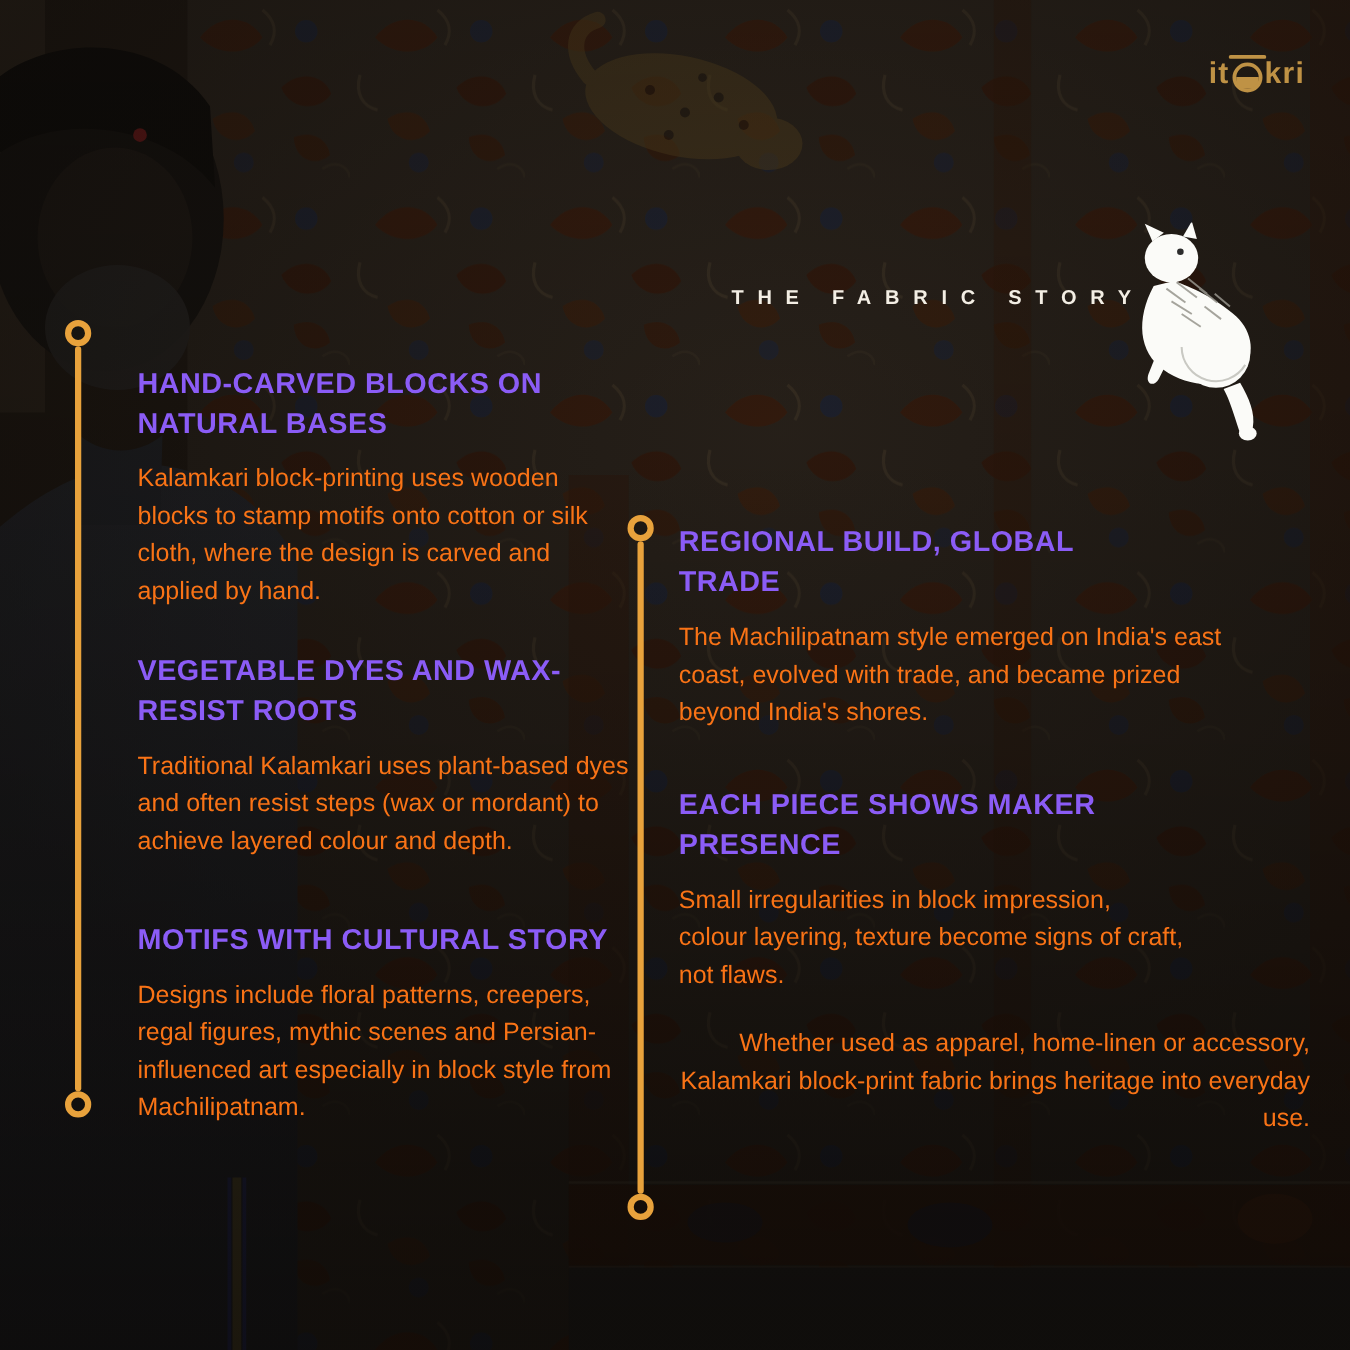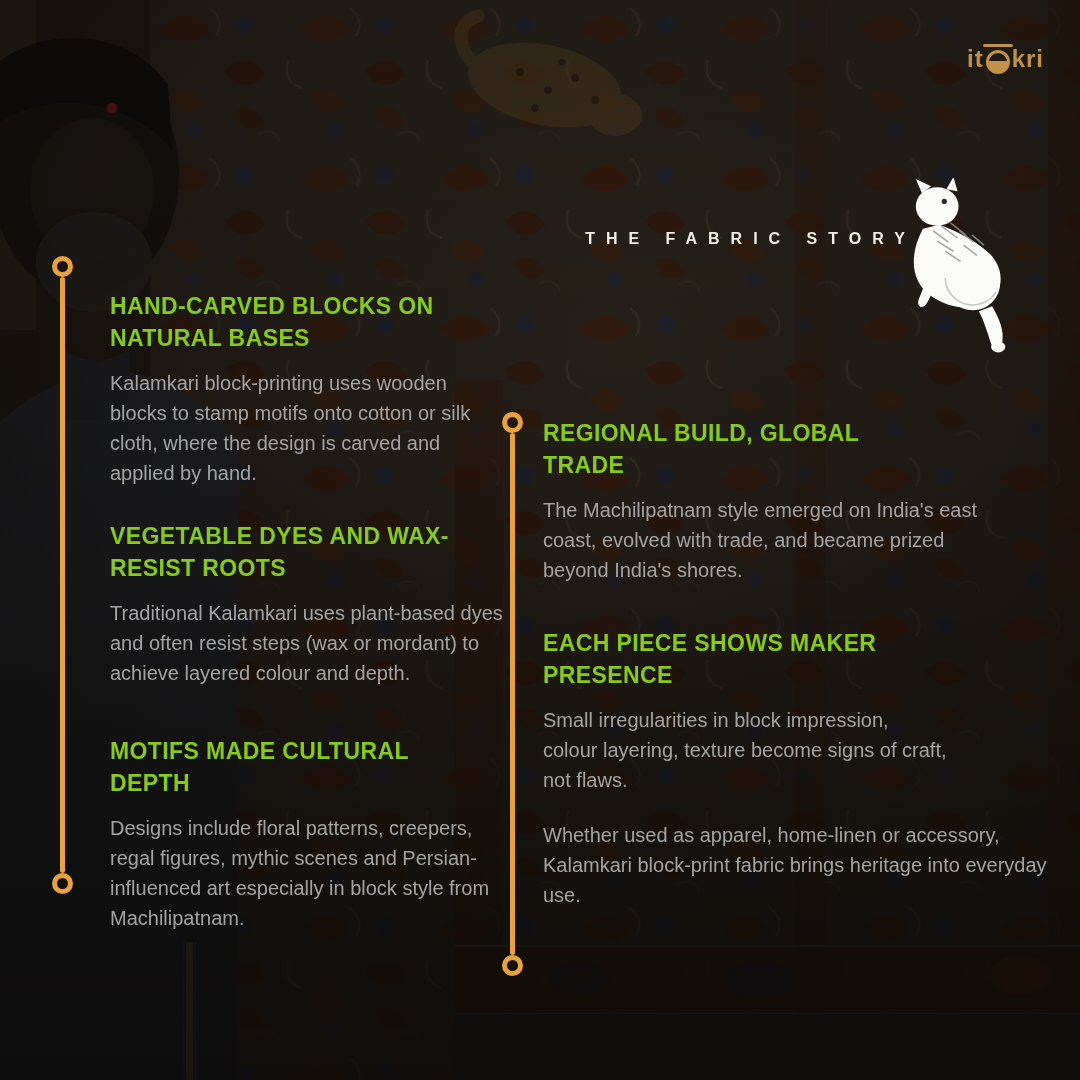--- a/index.html
+++ b/index.html
@@ -43,35 +43,35 @@
   .tl-line { position:absolute; width:5px; background:#e8a23c; border-radius:3px; }
   .tl-dot {
     position:absolute; width:21px; height:21px; border:5px solid #e8a23c;
     border-radius:50%; background:rgba(20,16,12,0.35);
   }
   .tl-left  { left:60px;  top:277px; height:596px; }
   .tl-right { left:510px; top:433px; height:522px; }
 
   
   .sec { position:absolute; color:#f1ece3; }
-  .sec h2 { font-size:23px; font-weight:700; letter-spacing:0.4px; line-height:1.4; color:#84cc16; }
-  .sec p  { margin-top:14px; font-size:20px; font-weight:400; line-height:1.5; color:#a3a3a3; }
+  .sec h2 { font-size:23px; font-weight:700; letter-spacing:0.4px; line-height:1.4; color:#8b5cf6; }
+  .sec p  { margin-top:14px; font-size:20px; font-weight:400; line-height:1.5; color:#f97316; }
 
   .sec-l { left:110px; }
   .sec-l h2 { max-width:385px; }
   .sec-l p  { width:398px; }
   .sec-l1 { top:290px; }
   .sec-l2 { top:520px; }
   .sec-l3 { top:735px; }
 
   .sec-r { left:543px; }
   .sec-r h2 { max-width:392px; }
   .sec-r1 { top:417px; }  .sec-r1 p { width:445px; }
   .sec-r2 { top:627px; }  .sec-r2 p { width:405px; }
-  .sec-r3 { top:806px; }  .sec-r3 p { width:505px; }
+  .sec-r3 { top:806px; }  .sec-r3 p { width:505px;text-align:right; }
 </style>
 </head>
 <body>
 
 <div class="canvas">
 
   <svg class="bg-svg" width="1080" height="1080" viewBox="0 0 1080 1080" aria-hidden="true">
     <defs>
       <pattern id="kal" patternUnits="userSpaceOnUse" width="140" height="150">
         <rect width="140" height="150" fill="#342b22"></rect>
@@ -179,21 +179,21 @@
 
   <div class="sec sec-l sec-l1">
     <h2>HAND-CARVED BLOCKS ON NATURAL BASES</h2>
     <p>Kalamkari block-printing uses wooden blocks to stamp motifs onto cotton or silk cloth, where the design is carved and applied by hand.</p>
   </div>
   <div class="sec sec-l sec-l2">
     <h2>VEGETABLE DYES AND WAX-RESIST ROOTS</h2>
     <p>Traditional Kalamkari uses plant-based dyes and often resist steps (wax or mordant) to achieve layered colour and depth.</p>
   </div>
   <div class="sec sec-l sec-l3">
-    <h2>MOTIFS MADE CULTURAL DEPTH</h2>
+    <h2>MOTIFS WITH CULTURAL STORY</h2>
     <p>Designs include floral patterns, creepers, regal figures, mythic scenes and Persian-influenced art especially in block style from Machilipatnam.</p>
   </div>
 
   <div class="sec sec-r sec-r1">
     <h2>REGIONAL BUILD, GLOBAL TRADE</h2>
     <p>The Machilipatnam style emerged on India's east coast, evolved with trade, and became prized beyond India's shores.</p>
   </div>
   <div class="sec sec-r sec-r2">
     <h2>EACH PIECE SHOWS MAKER PRESENCE</h2>
     <p>Small irregularities in block impression, colour layering, texture become signs of craft, not flaws.</p>

